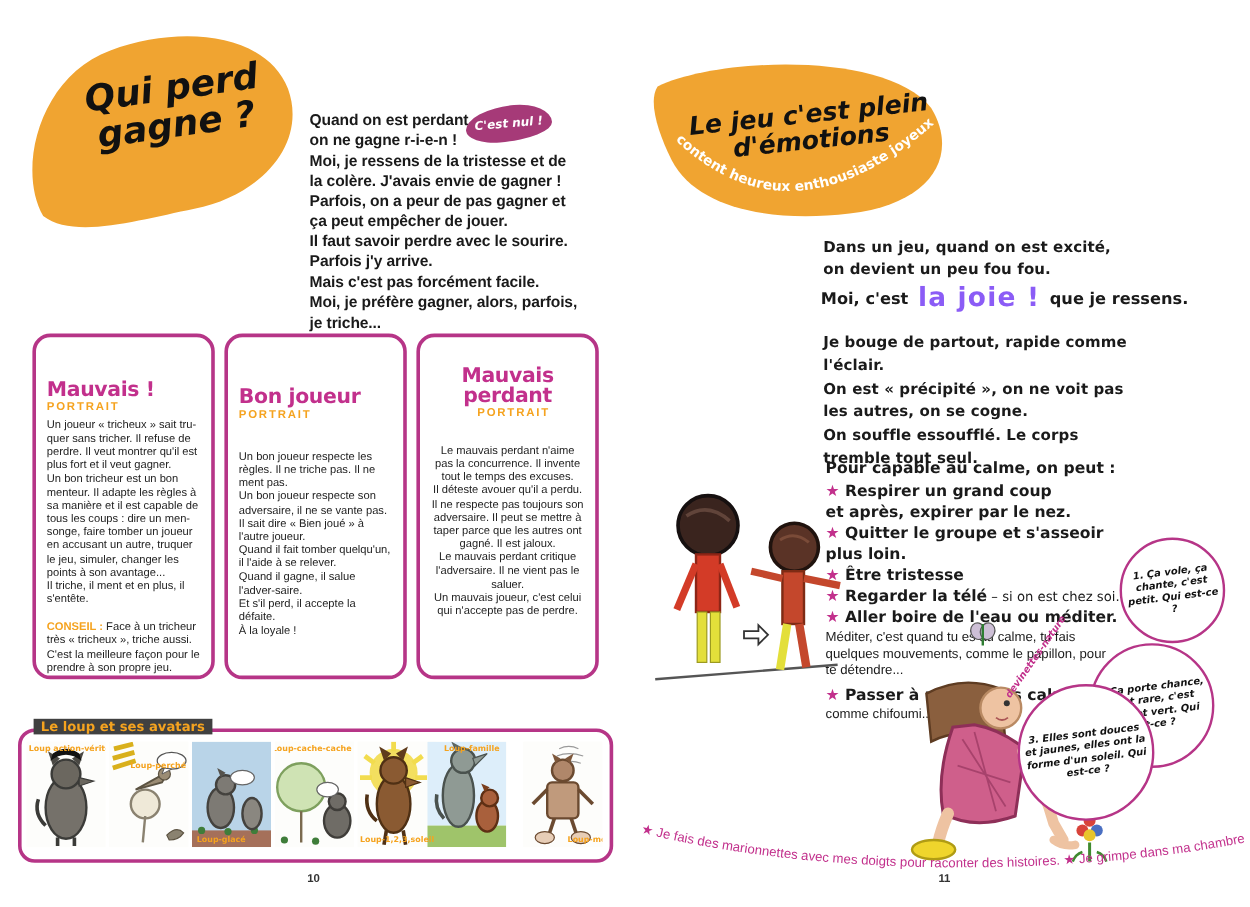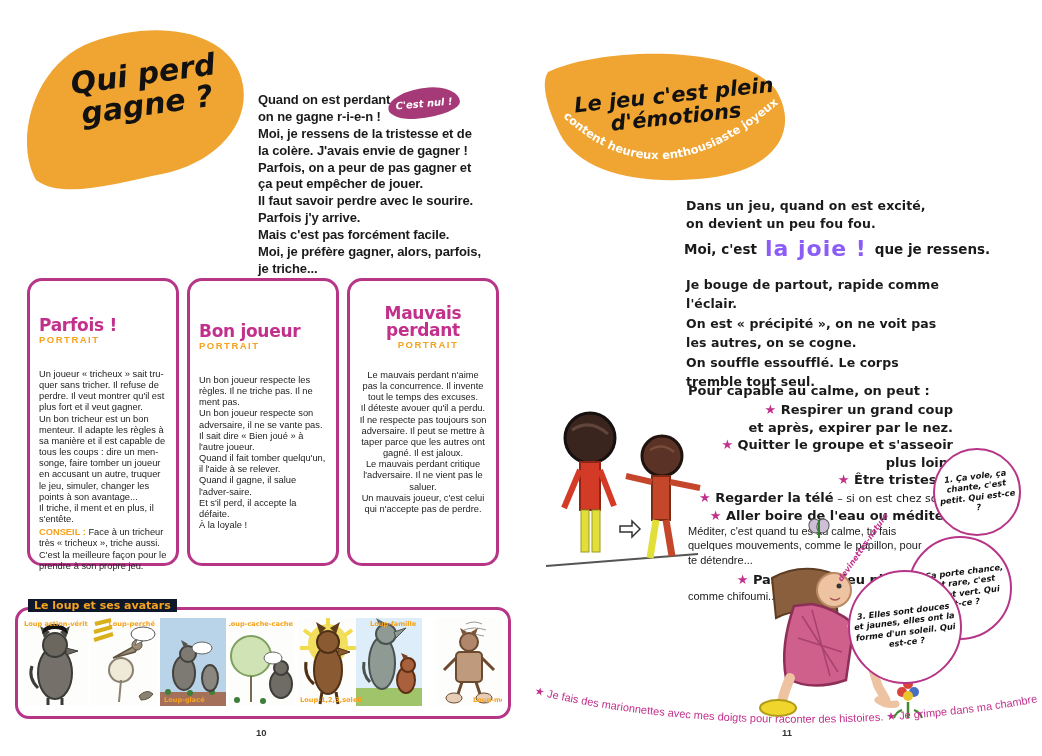--- a/index.html
+++ b/index.html
@@ -19,44 +19,44 @@
               display:flex;align-items:center;justify-content:center;}
   .nul-bubble span{color:#fff;font-size:10px;font-weight:bold;font-style:italic;
                    font-family:"DejaVu Sans",sans-serif;}
 
   
   .card{top:278px;width:152px;height:288px;border:3px solid #b63587;border-radius:15px;
         background:#fff;box-sizing:border-box;padding:10px 9px;}
   .card h2{margin:0;color:#c2308c;font-size:17px;line-height:1.0;font-weight:bold;
            font-family:"DejaVu Sans",sans-serif;letter-spacing:-0.3px;}
   .card .portrait{color:#f5a31f;font-size:9.5px;font-weight:bold;letter-spacing:1.5px;}
-  .card .body{font-size:9.3px;line-height:1.2;white-space:pre-line;margin-top:24px;color:#222;}
-  .card .conseil{font-size:9.3px;line-height:1.2;margin-top:2px;color:#222;}
+  .card .body{font-size:9.3px;line-height:1.2;white-space:pre-line;margin-top:4px;color:#222;}
+  .card .conseil{font-size:9.3px;line-height:1.2;margin-top:12px;color:#222;}
   .card .conseil b{color:#f5a31f;}
 
   
   .strip{left:15px;top:607px;width:496px;height:112px;border:3px solid #b63587;
          border-radius:14px;box-sizing:border-box;background:#fff;}
-  .strip-title{left:28px;top:599px;background:#0f172a;padding:0 6px;color:#f5a31f;
+  .strip-title{left:28px;top:599px;background:#404040;padding:0 6px;color:#f5a31f;
                font-size:11px;font-weight:bold;font-family:"DejaVu Sans",sans-serif;}
   .panel{top:618px;width:66px;height:88px;overflow:hidden;background:#fdfdfb;}
   .panel .plabel{position:absolute;font-size:6.6px;font-weight:bold;color:#f5a31f;
                  font-family:"DejaVu Sans",sans-serif;z-index:3;white-space:nowrap;}
   .panel svg{position:absolute;left:0;top:0;}
 
   
   .r-par{font-weight:bold;font-family:"DejaVu Sans",sans-serif;font-size:12.5px;
          line-height:1.45;white-space:pre-line;letter-spacing:0.1px;}
   .joy-line{left:648px;top:238px;width:340px;display:flex;align-items:center;gap:8px;
             font-family:"DejaVu Sans",sans-serif;font-weight:bold;margin-left:36px;}
   .joy-pre,.joy-post{font-size:13.5px;}
   .joy-hi{font-size:22px;color:#8b5cf6;letter-spacing:1px;line-height:1;}
   .calme{left:688px;top:383px;width:265px;font-family:"DejaVu Sans",sans-serif;}
   .calme .head{font-weight:bold;font-size:13px;margin-bottom:3px;}
-  .calme .item{font-weight:bold;font-size:13px;line-height:1.35;white-space:pre-line;text-align:right;}
+  .calme .item{font-weight:bold;font-size:13px;line-height:1.35;white-space:pre-line;}
   .calme .star{color:#c2308c;}
   .calme .light{font-weight:normal;font-size:11px;}
   .calme .note{font-weight:normal;font-size:11px;line-height:1.3;white-space:pre-line;
                font-family:"Liberation Sans",sans-serif;}
 
   
   .riddle{border:2.5px solid #b63587;border-radius:50%;background:#fff;display:flex;
           align-items:center;justify-content:center;text-align:center;
           font-family:"DejaVu Sans",sans-serif;font-weight:bold;font-style:italic;
           font-size:8.3px;line-height:1.25;color:#111;box-sizing:border-box;z-index:4;}
@@ -88,21 +88,21 @@
 Parfois j'y arrive.
 Mais c'est pas forcément facile.
 Moi, je préfère gagner, alors, parfois,
 je triche...</div>
   <div class="abs nul-bubble">
     <span>C'est nul !</span>
   </div>
 
   <div class="abs card" style="left:27px;">
     <div style="height:26px;"></div>
-    <h2 style="white-space:pre-line;">Parfois !</h2>
+    <h2 style="white-space:pre-line;">Mauvais !</h2>
     <div class="portrait">PORTRAIT</div>
     <div class="body">Un joueur « tricheux » sait tru-quer sans tricher. Il refuse de perdre. Il veut montrer qu'il est plus fort et il veut gagner.
 Un bon tricheur est un bon menteur. Il adapte les règles à sa manière et il est capable de tous les coups : dire un men-songe, faire tomber un joueur en accusant un autre, truquer le jeu, simuler, changer les points à son avantage...
 Il triche, il ment et en plus, il s'entête.</div>
     <div class="conseil"><b>CONSEIL :</b><span> Face à un tricheur très « tricheux », triche aussi. C'est la meilleure façon pour le prendre à son propre jeu.</span></div>
   </div>
 
   <div class="abs card" style="left:187px;">
     <div style="height:32px;"></div>
     <h2 style="white-space:pre-line;">Bon joueur</h2>
@@ -154,21 +154,21 @@
           <line x1="3" y1="22" x2="22" y2="16"></line>
         </g>
       <circle cx="30" cy="52" r="12" fill="#efe9d8" stroke="#8a8270" stroke-width="2"></circle>
       <line x1="30" y1="62" x2="28" y2="84" stroke="#8a8270" stroke-width="2"></line>
       <path d="M22,40 L40,30 L50,24 L44,34 Z" fill="#9b8c74" stroke="#5c5342" stroke-width="1.5"></path>
       <circle cx="46" cy="27" r="5" fill="#9b8c74" stroke="#5c5342"></circle>
       <ellipse cx="52" cy="16" rx="12" ry="7" fill="#fff" stroke="#555"></ellipse>
       <path d="M46,22 L44,27 L52,23 Z" fill="#fff" stroke="#555" stroke-width="0.8"></path>
       <path d="M48,78 Q56,70 62,76 Q58,82 50,82 Z" fill="#8a8270" stroke="#5c5342"></path>
     </svg>
-    <span class="plabel" style="right:2px;top:2px;">Loup-perché</span>
+    <span class="plabel" style="right:2px;top:16px;">Loup-perché</span>
   </div>
 
   <div class="abs panel" style="left:229px;">
     <svg width="66" height="88" viewBox="0 0 66 88">
       <circle cx="22" cy="38" r="20" fill="#cfe3b4" stroke="#7ea05e" stroke-width="2"></circle>
       <line x1="22" y1="58" x2="22" y2="84" stroke="#7a6a4f" stroke-width="2"></line>
       <ellipse cx="52" cy="66" rx="11" ry="14" fill="#6f6c66" stroke="#3f3d39" stroke-width="2"></ellipse>
       <circle cx="52" cy="50" r="7" fill="#6f6c66" stroke="#3f3d39" stroke-width="2"></circle>
       <ellipse cx="44" cy="40" rx="9" ry="6" fill="#fff" stroke="#666"></ellipse>
       <g fill="#3f7d3a">

